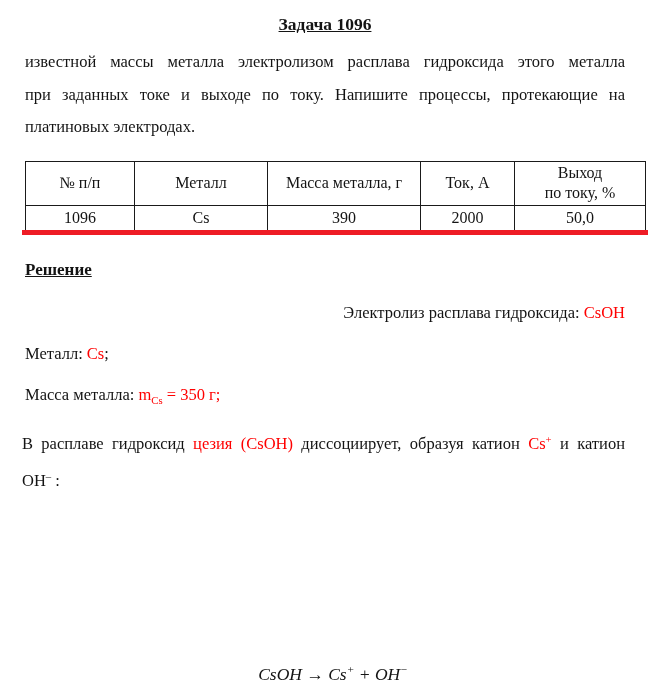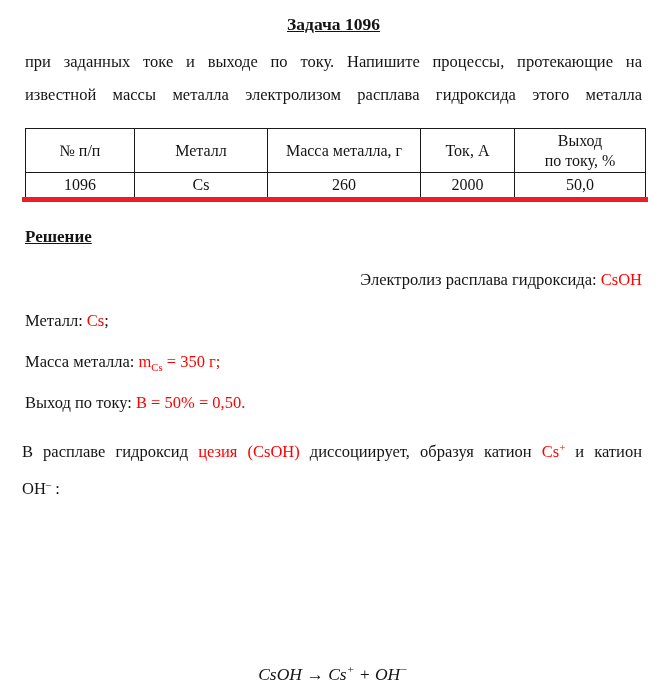--- a/index.html
+++ b/index.html
@@ -1,21 +1,21 @@
 <!DOCTYPE html>
 <html><head>
 <meta charset="utf-8">
 <style>
   html, body { margin: 0; padding: 0; background: #ffffff; }
   body { width: 666px; height: 681px; overflow: hidden; }
   .page {
     position: relative;
     width: 666px; height: 681px;
     box-sizing: border-box;
-    padding: 13px 24px 0 25px;
+    padding: 13px 41px 0 25px;
     font-family: "Liberation Serif", serif;
     font-size: 16.5px;
     color: #141414;
     background: #ffffff;
   }
   .title {
     text-align: center;
     font-weight: bold;
     font-size: 17.5px;
     line-height: 22px;
@@ -83,22 +83,23 @@
   sup, sub { font-size: 0.65em; line-height: 0; }
 </style>
 </head>
 <body>
 
 <div class="page">
 
   <div class="title">Задача 1096</div>
 
   <div class="para1">
+    <div class="jline"><span>известной массы металла электролизом расплава гидроксида этого металла</span></div>
     <div class="jline"><span>при заданных токе и выходе по току. Напишите процессы, протекающие на</span></div>
-    <div class="jline"><span>известной массы металла электролизом расплава гидроксида этого металла</span></div>
+    <div class="lline"><span>платиновых электродах.</span></div>
   </div>
 
   <div class="table-wrap">
     <table>
       <colgroup>
         <col style="width:109px">
           <col style="width:133px">
           <col style="width:153px">
           <col style="width:94px">
           <col style="width:131px">
@@ -108,35 +109,34 @@
         <th>№ п/п</th>
         <th>Металл</th>
         <th>Масса металла, г</th>
         <th>Ток, А</th>
         <th>Выход
 по току, %</th>
       </tr>
       <tr>
         <td>1096</td>
         <td>Cs</td>
-        <td>260</td>
+        <td>390</td>
         <td>2000</td>
         <td>50,0</td>
       </tr>
     </tbody>
       </table>
     <div class="red-line"></div>
   </div>
 
   <div class="heading">Решение</div>
 
   <p class="sline first"><span>Электролиз расплава гидроксида: </span><span class="red">CsOH</span></p>
   <p class="sline"><span>Металл: </span><span class="red">Cs</span><span>;</span></p>
   <p class="sline"><span>Масса металла: </span><span class="red">m</span><sub class="red">Cs</sub><span class="red"> = 350 г;</span></p>
-  <p class="sline"><span>Выход по току: </span><span class="red">В = 50% = 0,50.</span></p>
 
   <div class="para2">
     <div class="jline"><span>В расплаве гидроксид </span><span class="red">цезия (CsOH)</span><span> диссоциирует, образуя катион </span><span class="red">Cs</span><sup class="red">+</sup><span> и катион</span></div>
     <div class="lline"><span>ОН</span><sup>–</sup><span> :</span></div>
   </div>
 
   <div class="formula"><span>CsOH </span><span>→ </span><span>Cs</span><sup>+</sup><span> + OH</span><sup>−</sup></div>
 
 </div>
 

